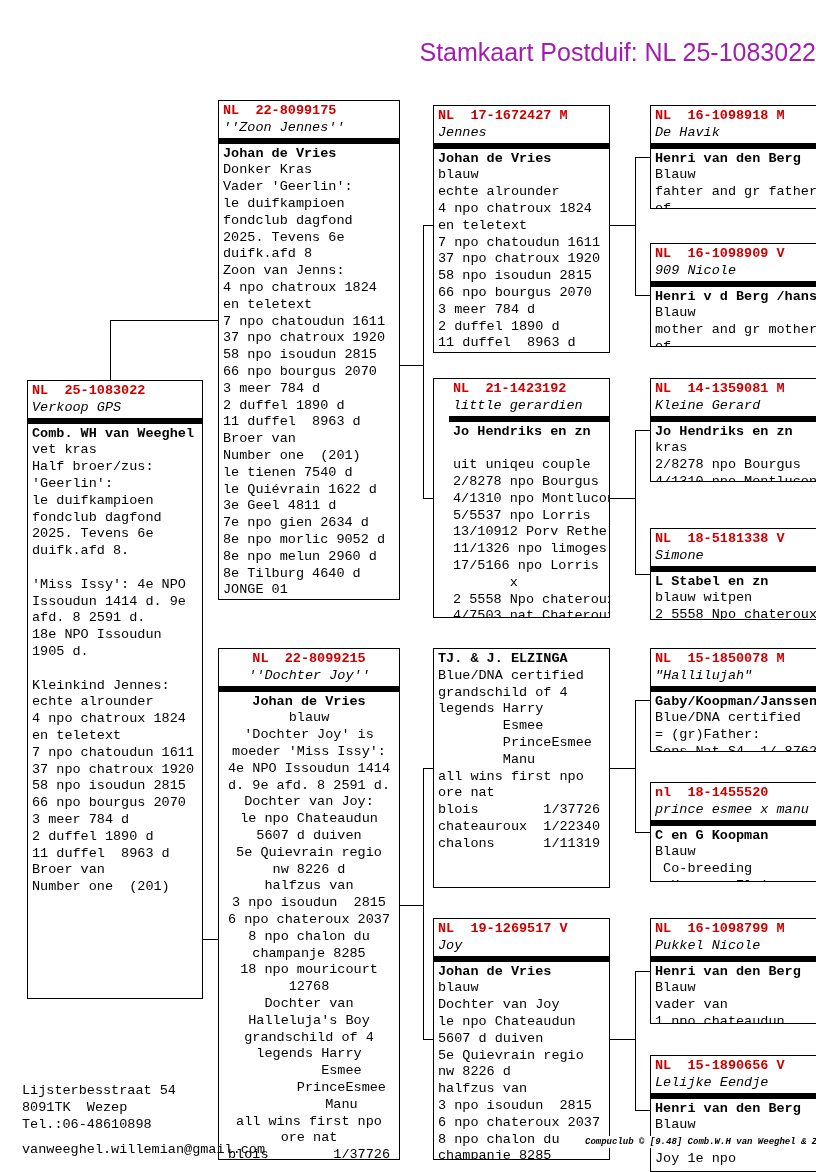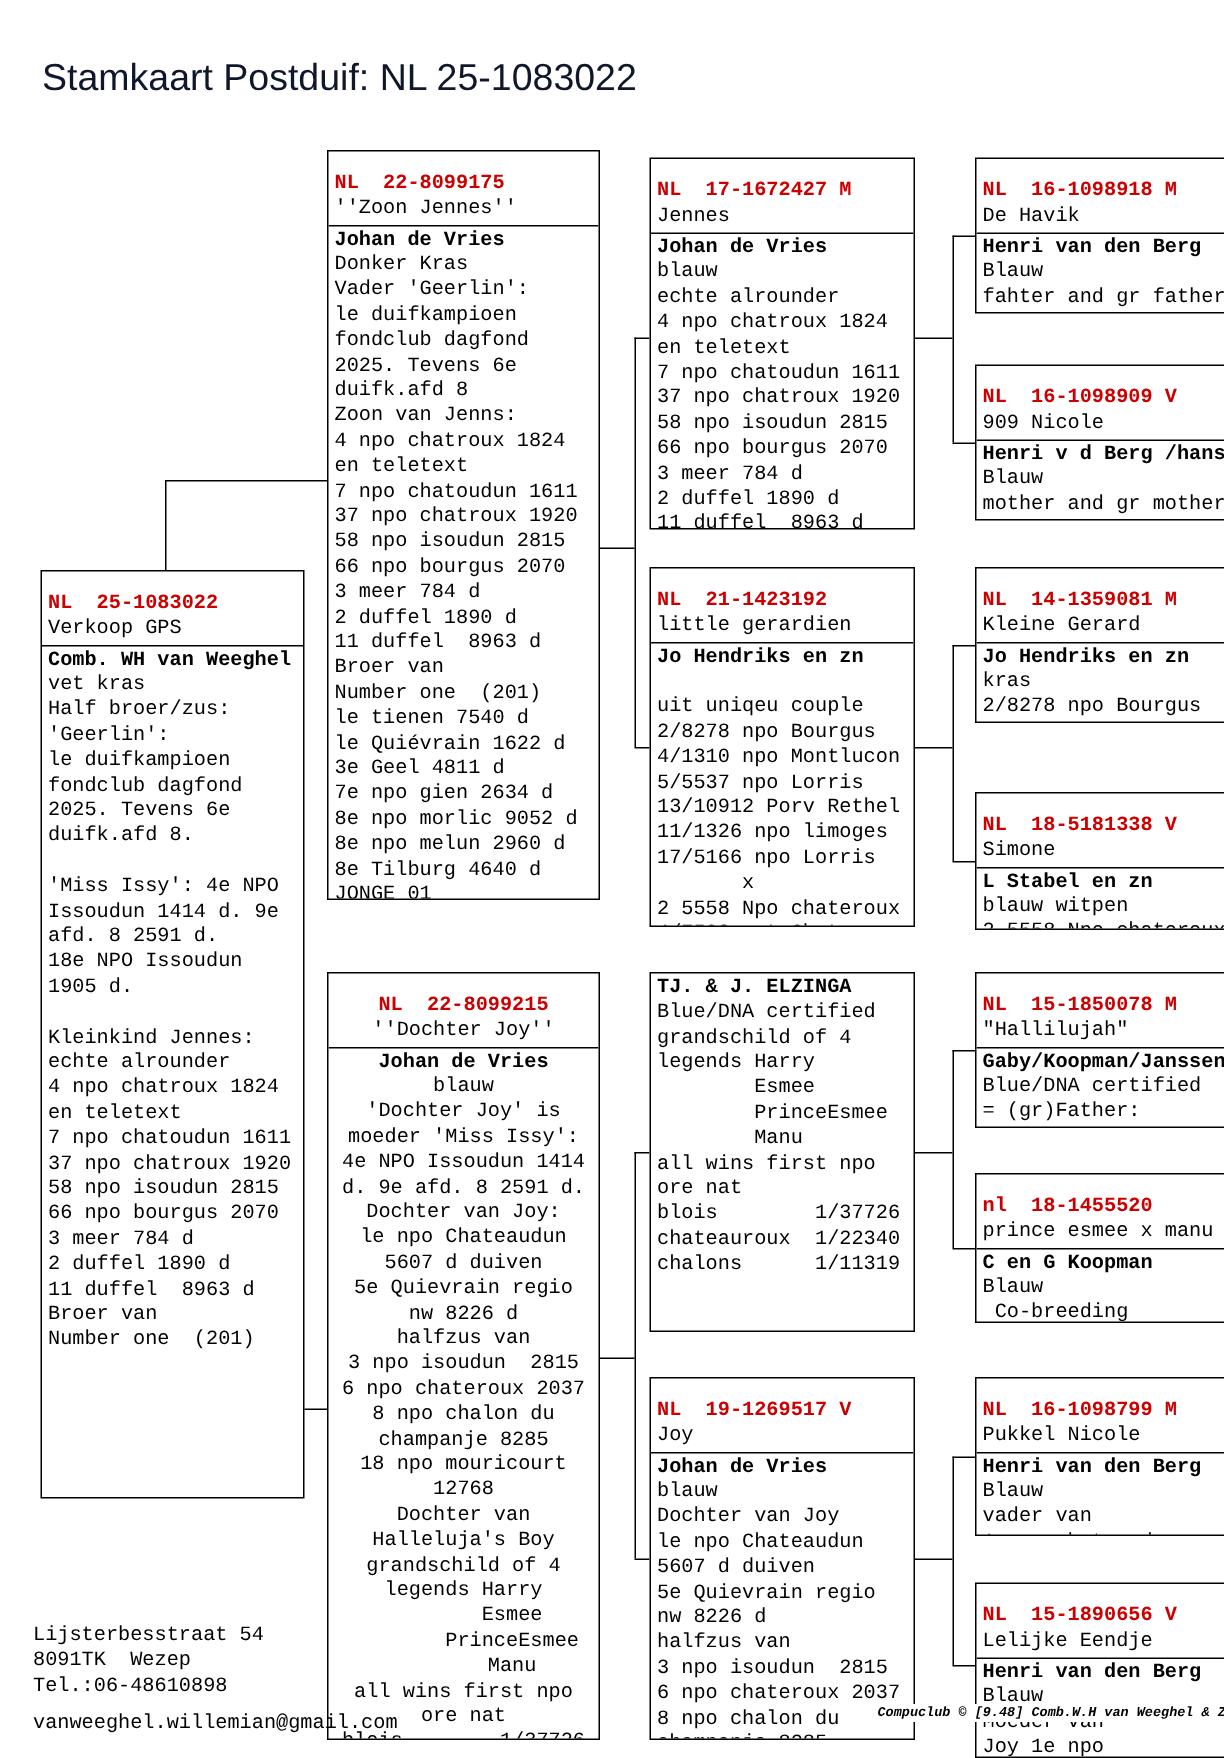--- a/index.html
+++ b/index.html
@@ -2,42 +2,42 @@
 <html><head>
 <meta charset="utf-8">
 <style>
   html,body { margin:0; padding:0; background:#fff; }
   #page {
     position:relative; width:816px; height:1172px; overflow:hidden;
     background:#ffffff; font-family:"Liberation Mono","DejaVu Sans Mono",monospace;
     color:#000;
   }
   #title {
-    position:absolute; left:0; top:38px; width:100%; text-align:left;
+    position:absolute; left:0; top:38px; width:100%; text-align:right;
     font-family:"Liberation Sans","DejaVu Sans",sans-serif;
-    font-size:25px; color:#0f172a; padding-left:28px; box-sizing:border-box;
+    font-size:25px; color:#a21caf; padding-left:42px; box-sizing:border-box;
   }
   .box {
     position:absolute; border:1px solid #000; background:#fff;
     font-size:13.5px; line-height:16.8px; box-sizing:border-box; overflow:hidden;
     z-index:2;
   }
-  .hdr { border-bottom:1px solid #000000; padding:2px 4px 1px 4px;margin-top:12px; }
+  .hdr { border-bottom:6px solid #000000; padding:2px 4px 1px 4px; }
   .ring { color:#cc0000; font-weight:bold; white-space:pre; }
-  .name { white-space:pre; }
+  .name { font-style:italic; white-space:pre; }
   .owner { font-weight:bold; white-space:pre; padding:2px 4px 0 4px; }
   .lines { white-space:pre; padding:0 4px; }
   .hl { position:absolute; height:1px; background:#000; z-index:1; }
   .vl { position:absolute; width:1px; background:#000; z-index:1; }
   
   #b-subject { left:27px;  top:380px;  width:176px; height:619px; }
   #b-father  { left:218px; top:100px;  width:182px; height:500px; }
   #b-mother  { left:218px; top:648px;  width:182px; height:512px;text-align:center; }
   #b-gp1     { left:433px; top:105px;  width:177px; height:248px; }
-  #b-gp2     { left:433px; top:378px;  width:177px; height:240px; }
+  #b-gp2     { left:433px; top:378px;  width:177px; height:240px;padding-left:15px; }
   #b-gp3     { left:433px; top:648px;  width:177px; height:240px; }
   #b-gp4     { left:433px; top:918px;  width:177px; height:242px; }
   #b-ggp1    { left:650px; top:105px;  width:170px; height:104px; }
   #b-ggp2    { left:650px; top:243px;  width:170px; height:104px; }
   #b-ggp3    { left:650px; top:378px;  width:170px; height:104px; }
   #b-ggp4    { left:650px; top:528px;  width:170px; height:92px;  }
   #b-ggp5    { left:650px; top:648px;  width:170px; height:104px; }
   #b-ggp6    { left:650px; top:782px;  width:170px; height:100px; }
   #b-ggp7    { left:650px; top:918px;  width:170px; height:106px; }
   #b-ggp8    { left:650px; top:1055px; width:170px; height:117px; }

